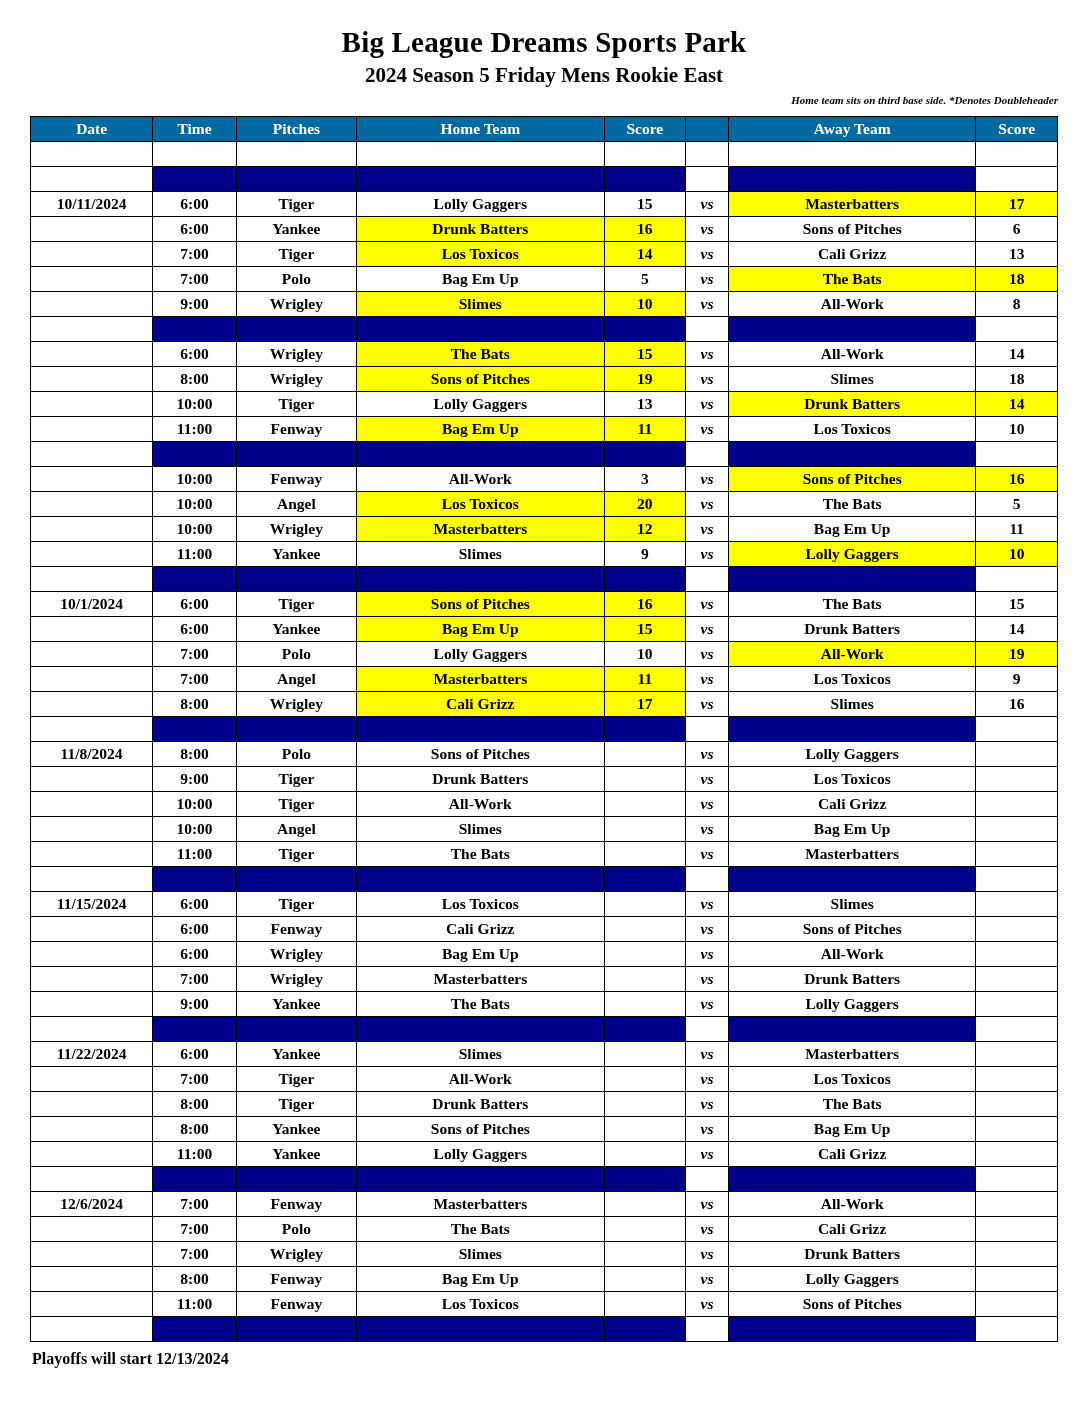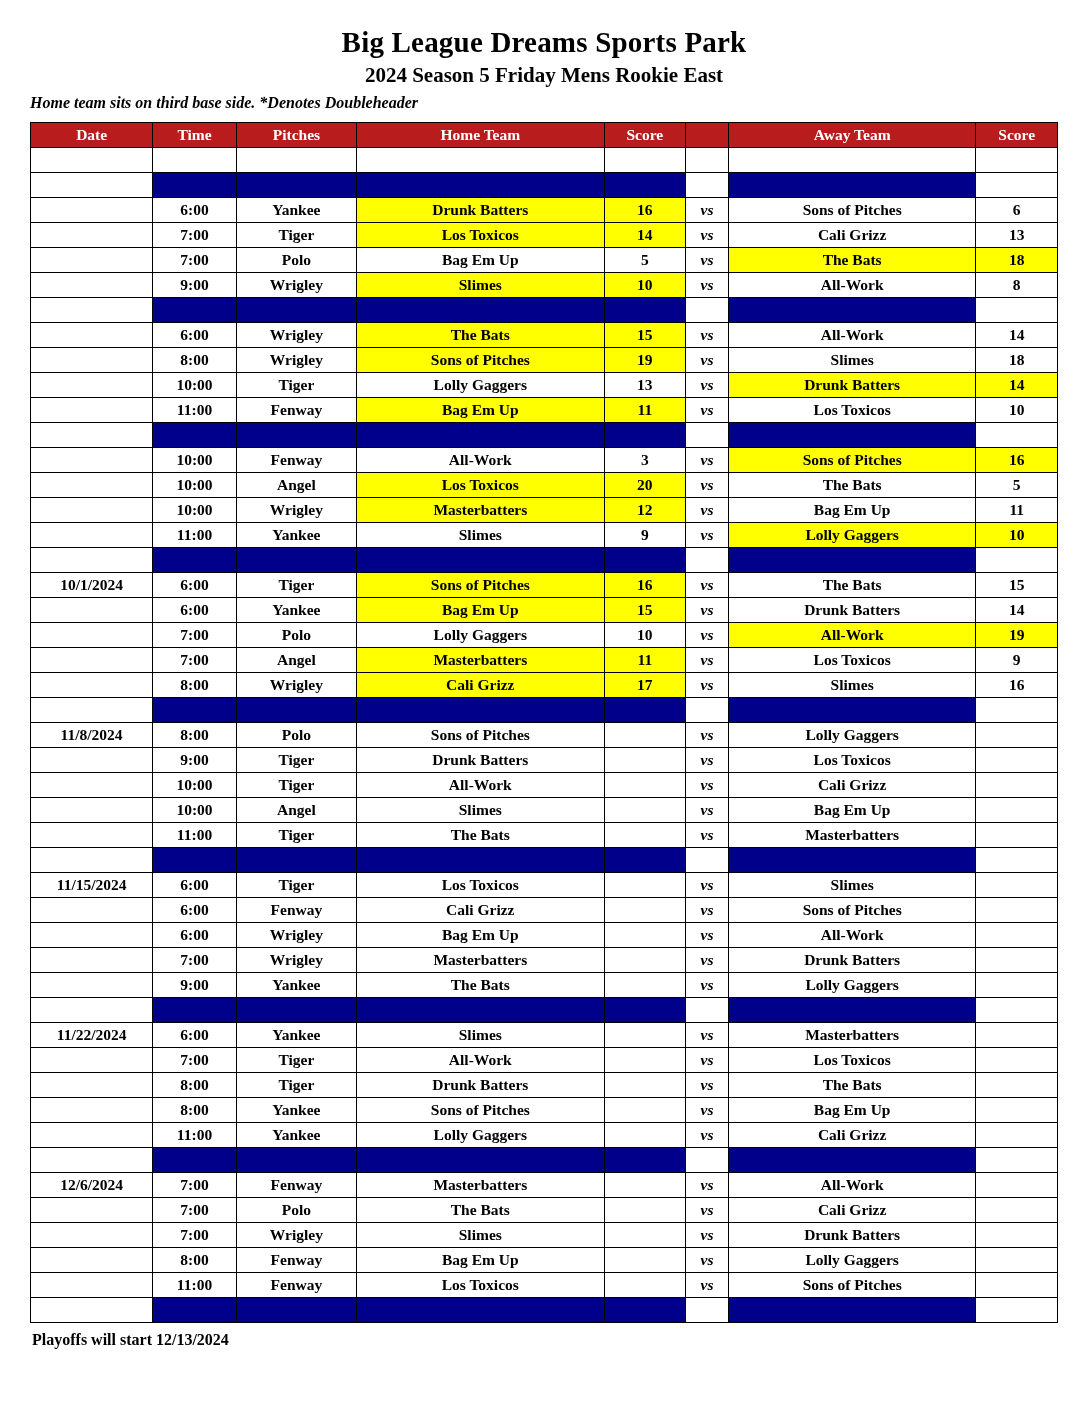--- a/index.html
+++ b/index.html
@@ -30,22 +30,22 @@
     letter-spacing: 0.2px;
   }
   .subtitle {
     text-align: center;
     font-size: 21px;
     font-weight: bold;
     line-height: 1.15;
     margin: 4px 0 2px 0;
   }
   .note {
-    text-align: left;
-    font-size: 16px;
+    text-align: right;
+    font-size: 11px;
     font-weight: bold;
     font-style: italic;
     margin: 7px 0 10px 0;
   }
   table.sched {
     border-collapse: collapse;
     width: 1028px;
     margin: 0 auto;
     table-layout: fixed;
   }
@@ -53,21 +53,21 @@
     border: 1px solid #000000;
     padding: 0;
     height: 24px;
     font-size: 15.5px;
     text-align: center;
     vertical-align: middle;
     font-weight: bold;
     font-family: "Liberation Serif", serif;
   }
   thead th {
-    background: #b91c1c;
+    background: #0369a1;
     color: #ffffff;
     height: 25px;
     font-size: 16px;
   }
   .band td {
     background: #00008B;
     height: 20px;
     border-left-color: #00008B;
     border-right-color: #00008B;
   }
@@ -150,20 +150,30 @@
           <td class="white-cell"></td>
           <td></td>
           <td></td>
           <td></td>
           <td></td>
           <td class="white-cell"></td>
           <td></td>
           <td class="white-cell"></td>
         </tr>
         <tr>
+          <td>10/11/2024</td>
+          <td>6:00</td>
+          <td>Tiger</td>
+          <td>Lolly Gaggers</td>
+          <td>15</td>
+          <td class="vs">vs</td>
+          <td class="hl">Masterbatters</td>
+          <td class="hl">17</td>
+        </tr>
+        <tr>
           <td></td>
           <td>6:00</td>
           <td>Yankee</td>
           <td class="hl">Drunk Batters</td>
           <td class="hl">16</td>
           <td class="vs">vs</td>
           <td>Sons of Pitches</td>
           <td>6</td>
         </tr>
         <tr>

